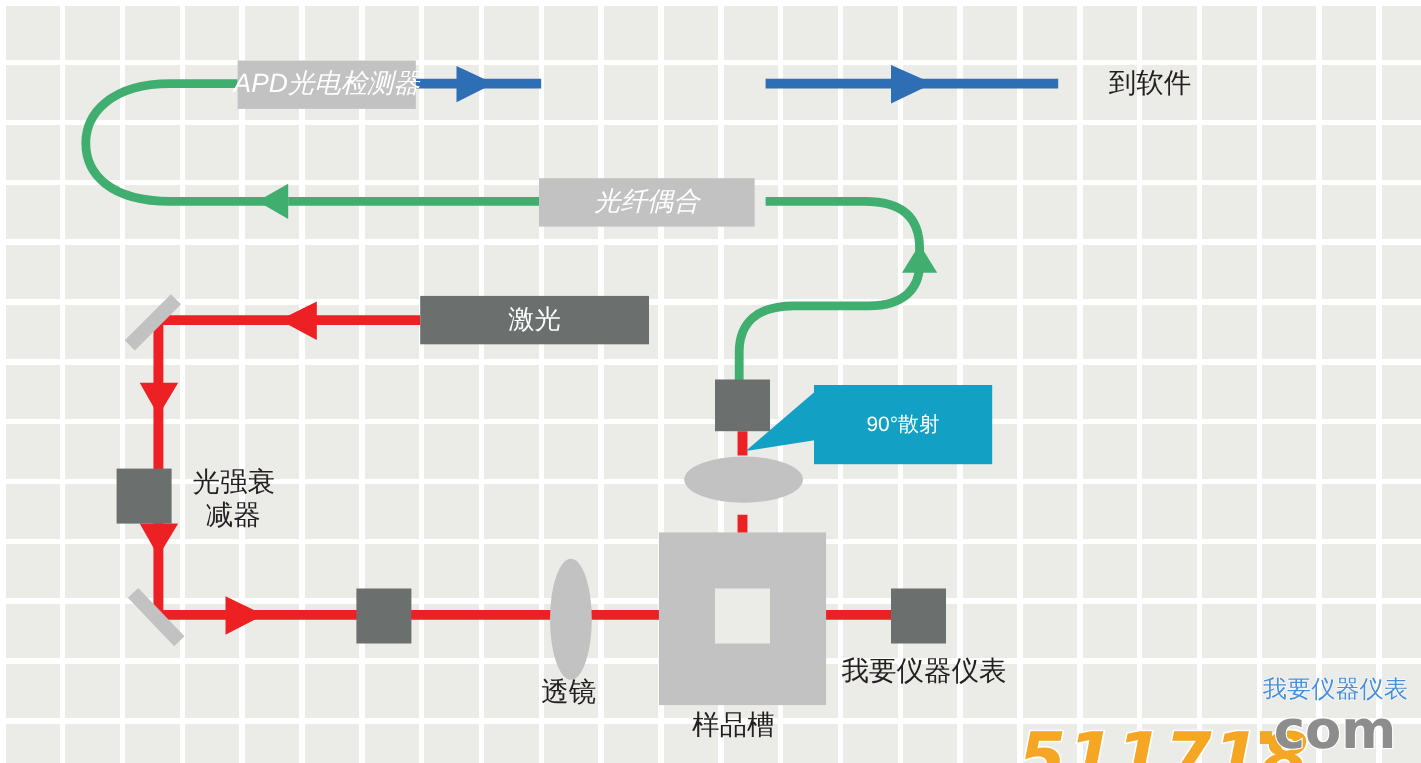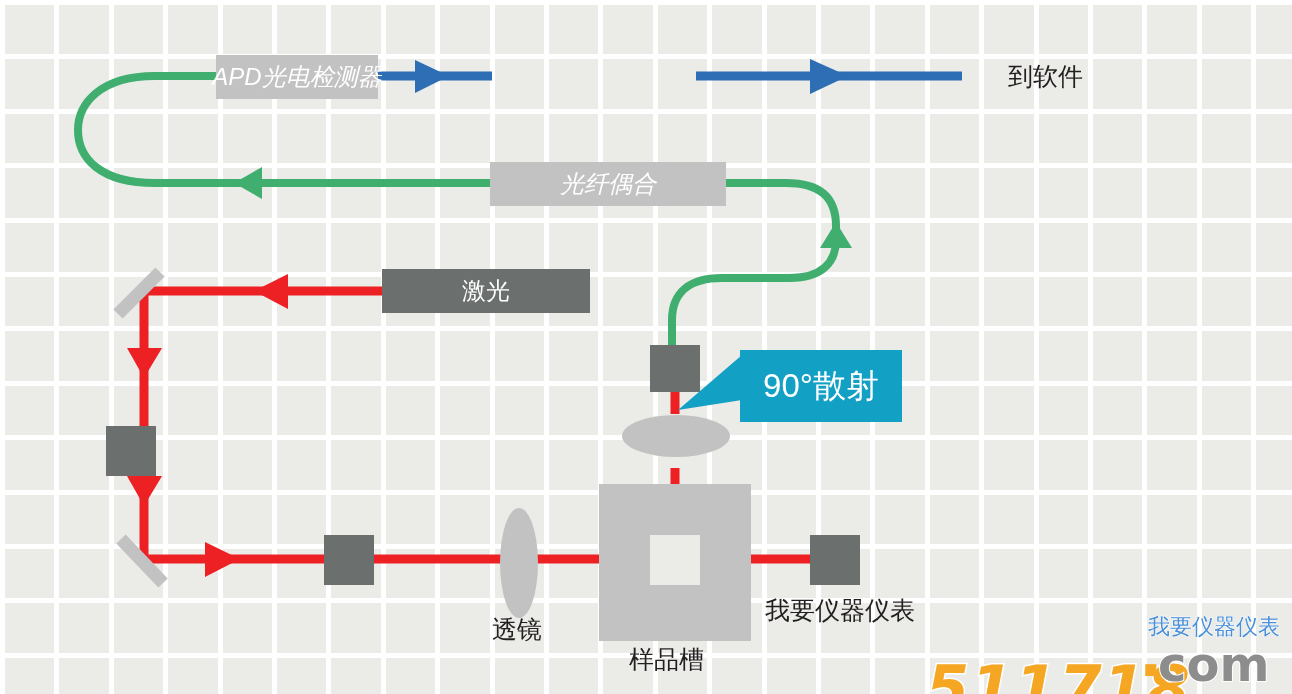--- a/index.html
+++ b/index.html
@@ -58,21 +58,21 @@
 
   .callout {
     position: absolute;
     z-index: 5;
     background: #12A0C4;
     display: flex;
     align-items: center;
     justify-content: center;
     color: #ffffff;
   }
-  .callout-text { font-size: 33px; white-space: nowrap; }
+  .callout-text { font-size: 19px; white-space: nowrap; }
 
   
   #watermark {
     position: absolute;
     z-index: 9;
     left: 926px;
     top: 612px;
     width: 360px;
     height: 78px;
   }
@@ -193,30 +193,34 @@
 
   <div class="box box-dark" style="left:810px; top:535px; width:50px; height:50px;"></div>
 
   <div class="box box-dark" style="left:650px; top:345px; width:50px; height:47px;"></div>
 
   <div class="box box-light" style="left:216px; top:55px; width:162px; height:44px;">
     <span class="box-label">APD光电检测器</span>
   </div>
 
 
-  <div class="box box-light" style="left:490px; top:162px; width:236px; height:44px;">
+  <div class="box box-light" style="left:490px; top:162px; width:196px; height:44px;">
     <span class="box-label">光纤偶合</span>
   </div>
 
   <div class="box box-dark" style="left:382px; top:269px; width:208px; height:44px;">
     <span class="box-label">激光</span>
   </div>
 
   <div class="plain-label" style="left:1008px; top:62px;">到软件</div>
 
+  <div class="plain-label two-line" style="left:175px; top:424px; width:100px; text-align:left;">
+    <span>光强衰</span><br>
+    <span style="margin-left:12px; display:inline-block;">减器</span>
+  </div>
 
   <div class="plain-label" style="left:492px; top:615px;">透镜</div>
 
   <div class="plain-label" style="left:629px; top:645px;">样品槽</div>
 
   <div class="plain-label" style="left:765px; top:596px;">我要仪器仪表</div>
 
   <svg class="layer" width="1292" height="694" viewBox="0 0 1292 694" style="z-index:4;">
     <polygon points="742,355 742,400 678,410" fill="#12A0C4"></polygon>
   </svg>

